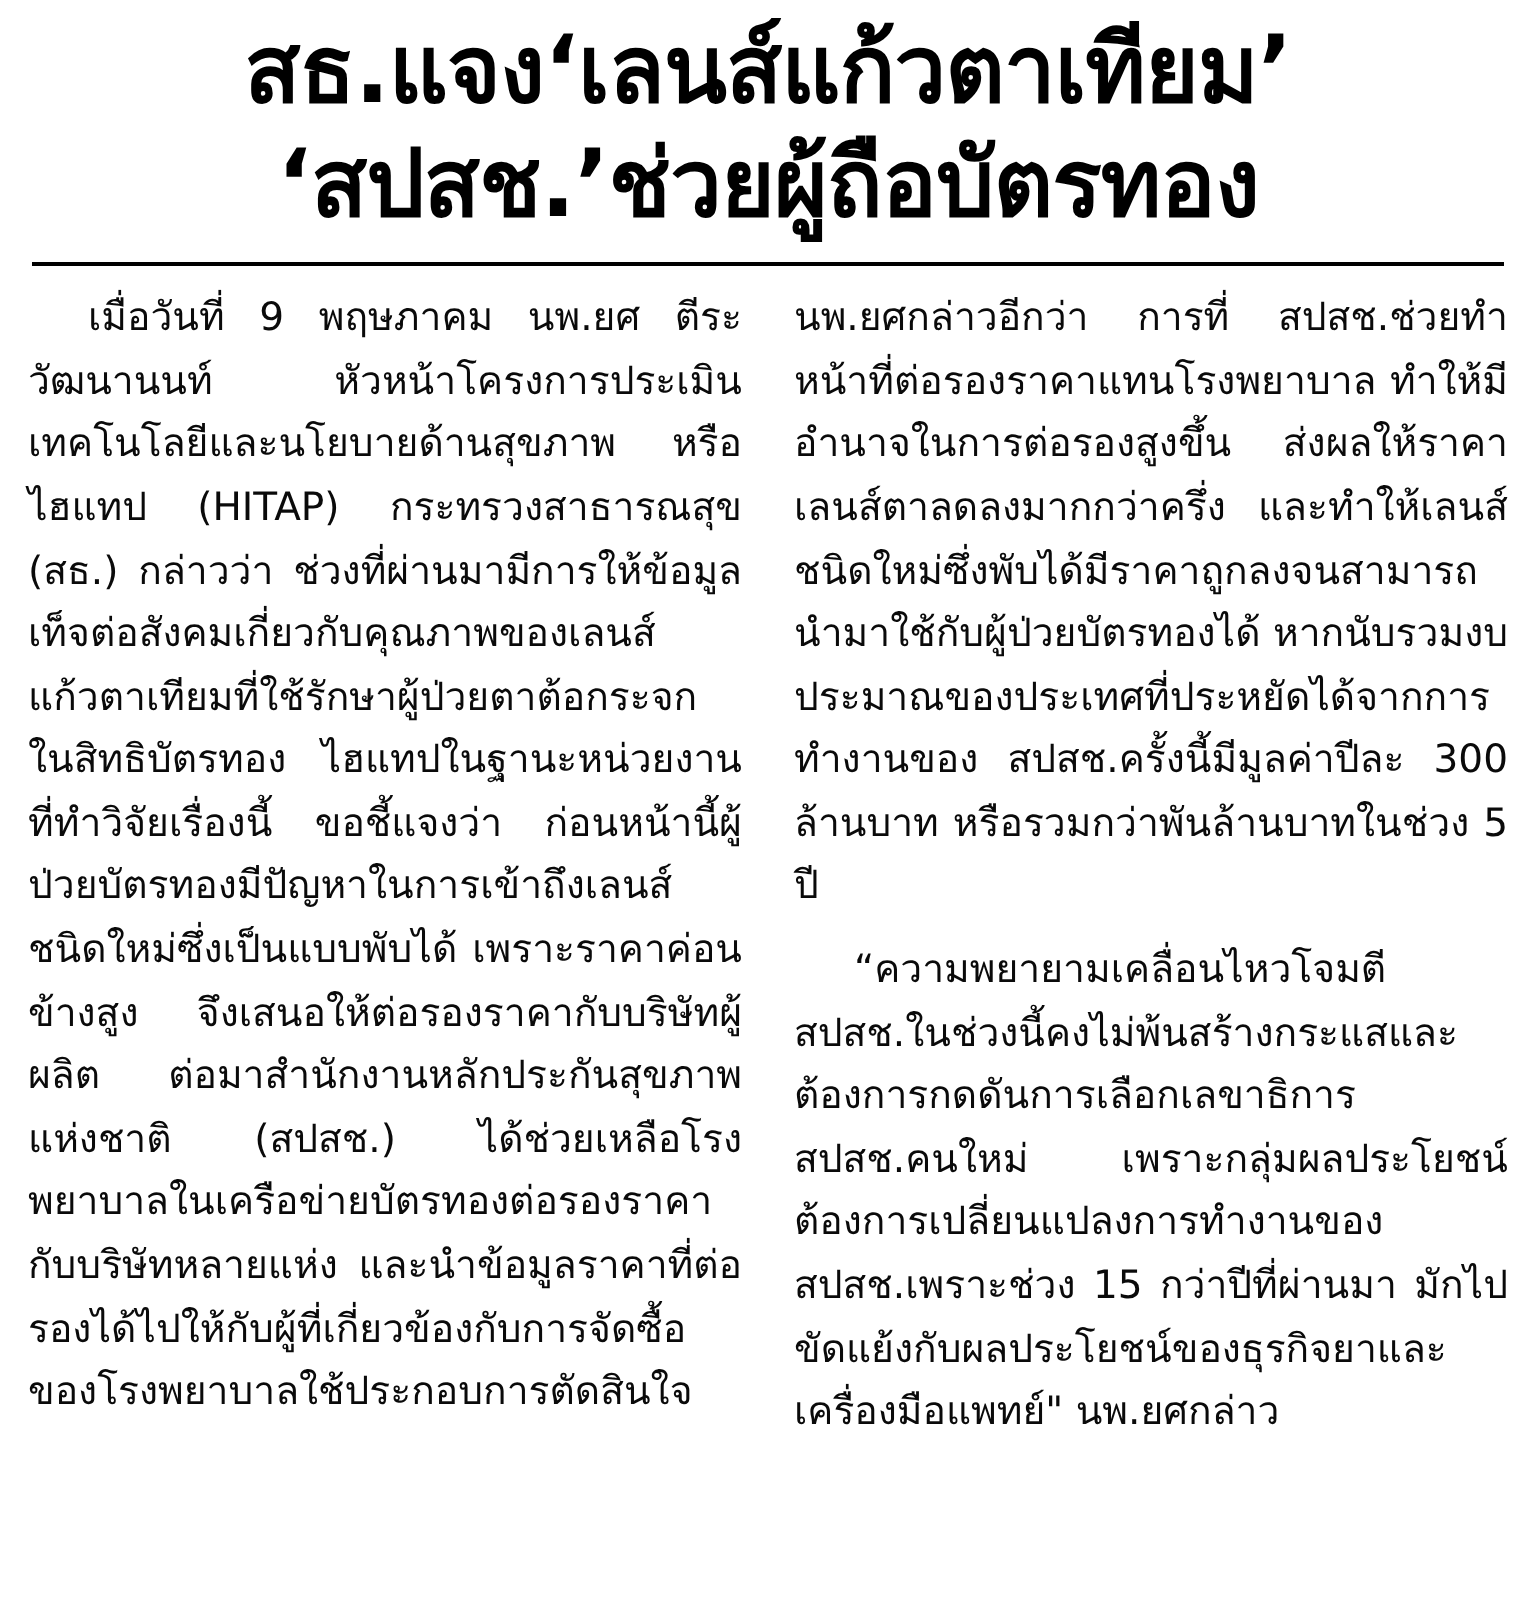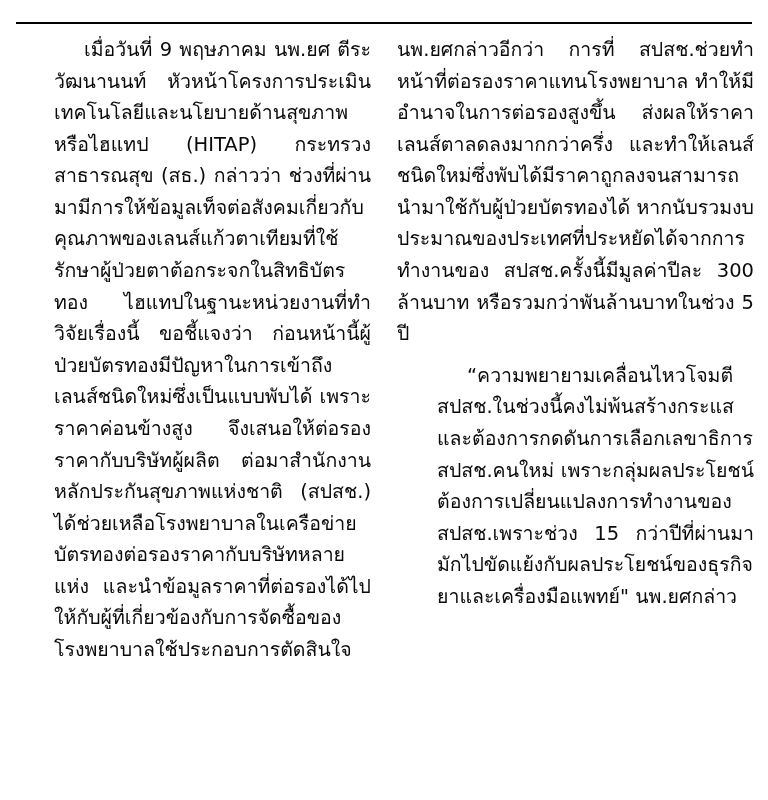--- a/index.html
+++ b/index.html
@@ -58,31 +58,34 @@
     font-size: 19.5px;
     line-height: 1.62;
     text-align: justify;
     text-justify: inter-character;
     text-align-last: left;
     word-break: break-word;
     color: #0a0a0a;
   }
   p.body-par.indent {
     text-indent: 30px;
-    margin-left: 40px;
   }
   p.body-par:last-child {
     margin-bottom: 0;
   }
 </style>
 </head>
 <body>
 
 <div class="page">
 
+  <div class="headline">
+    <span class="headline-line line1">สธ.แจง‘เลนส์แก้วตาเทียม’</span>
+    <span class="headline-line line2">‘สปสช.’ช่วยผู้ถือบัตรทอง</span>
+  </div>
 
   <hr class="rule">
 
   <div class="columns">
     <div class="column">
       <p class="body-par indent">เมื่อวันที่ 9 พฤษภาคม นพ.ยศ ตีระวัฒนานนท์ หัวหน้าโครงการประเมินเทคโนโลยีและนโยบายด้านสุขภาพ หรือไฮแทป (HITAP) กระทรวงสาธารณสุข (สธ.) กล่าวว่า ช่วงที่ผ่านมามีการให้ข้อมูลเท็จต่อสังคมเกี่ยวกับคุณภาพของเลนส์แก้วตาเทียมที่ใช้รักษาผู้ป่วยตาต้อกระจกในสิทธิบัตรทอง ไฮแทปในฐานะหน่วยงานที่ทำวิจัยเรื่องนี้ ขอชี้แจงว่า ก่อนหน้านี้ผู้ป่วยบัตรทองมีปัญหาในการเข้าถึงเลนส์ชนิดใหม่ซึ่งเป็นแบบพับได้ เพราะราคาค่อนข้างสูง จึงเสนอให้ต่อรองราคากับบริษัทผู้ผลิต ต่อมาสำนักงานหลักประกันสุขภาพแห่งชาติ (สปสช.) ได้ช่วยเหลือโรงพยาบาลในเครือข่ายบัตรทองต่อรองราคากับบริษัทหลายแห่ง และนำข้อมูลราคาที่ต่อรองได้ไปให้กับผู้ที่เกี่ยวข้องกับการจัดซื้อของโรงพยาบาลใช้ประกอบการตัดสินใจ</p>
     </div>
     <div class="column">
       <p class="body-par">นพ.ยศกล่าวอีกว่า การที่ สปสช.ช่วยทำหน้าที่ต่อรองราคาแทนโรงพยาบาล ทำให้มีอำนาจในการต่อรองสูงขึ้น ส่งผลให้ราคาเลนส์ตาลดลงมากกว่าครึ่ง และทำให้เลนส์ชนิดใหม่ซึ่งพับได้มีราคาถูกลงจนสามารถนำมาใช้กับผู้ป่วยบัตรทองได้ หากนับรวมงบประมาณของประเทศที่ประหยัดได้จากการทำงานของ สปสช.ครั้งนี้มีมูลค่าปีละ 300 ล้านบาท หรือรวมกว่าพันล้านบาทในช่วง 5 ปี</p>
       <p class="body-par indent">“ความพยายามเคลื่อนไหวโจมตี สปสช.ในช่วงนี้คงไม่พ้นสร้างกระแสและต้องการกดดันการเลือกเลขาธิการ สปสช.คนใหม่ เพราะกลุ่มผลประโยชน์ ต้องการเปลี่ยนแปลงการทำงานของ สปสช.เพราะช่วง 15 กว่าปีที่ผ่านมา มักไปขัดแย้งกับผลประโยชน์ของธุรกิจยาและเครื่องมือแพทย์" นพ.ยศกล่าว</p>

